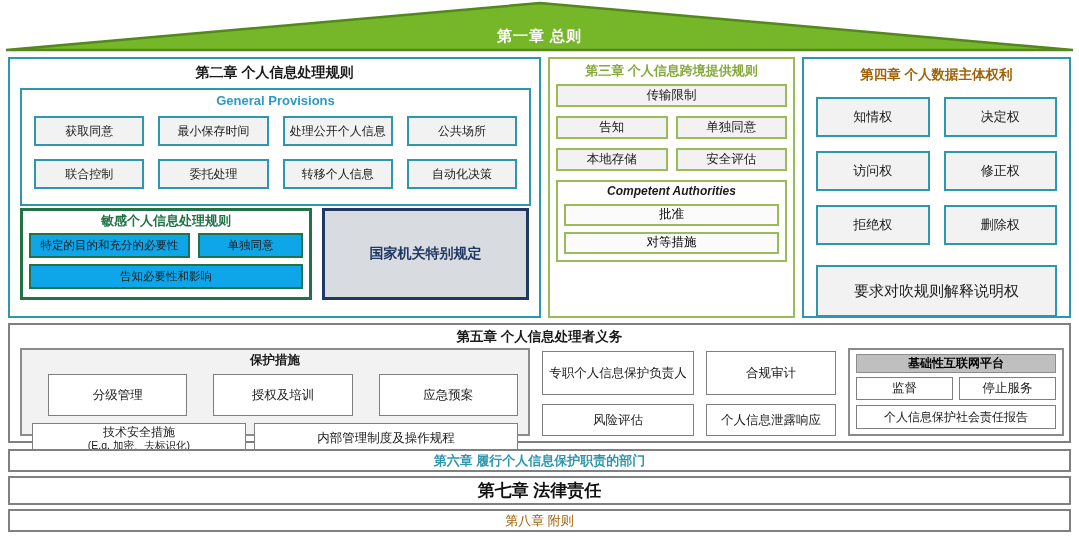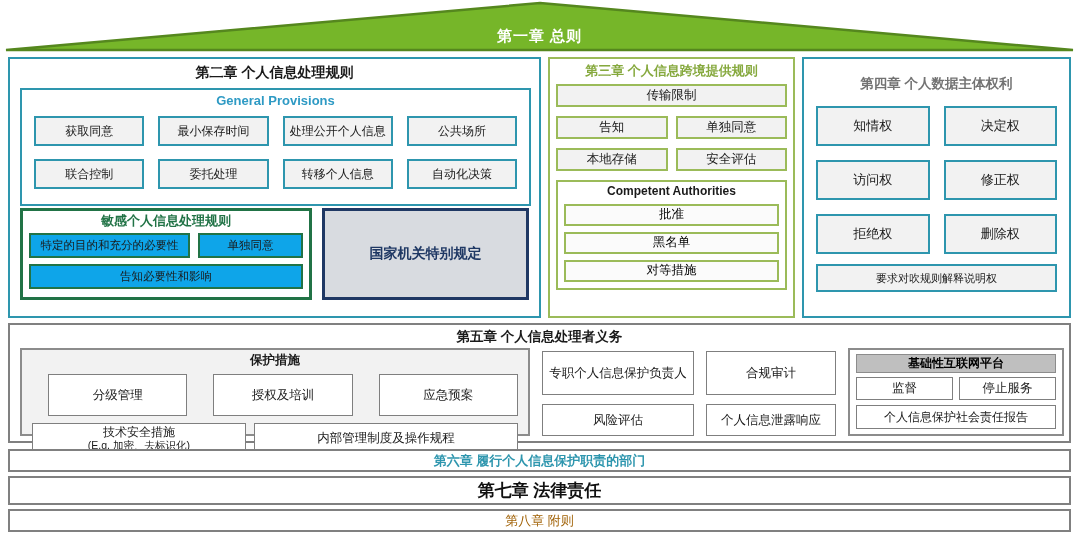--- a/index.html
+++ b/index.html
@@ -31,30 +31,30 @@
 
   
   .ch3{left:548px;top:57px;width:247px;height:261px;border:2px solid #9BBB59;}
   .ch3-title{margin:4px 16px 0;text-align:center;font-weight:bold;font-size:13px;line-height:1.3;color:#86A93E;}
   .ch3-pad{padding:0 6px;}
   .g-cell{background:#F2F2F2;border:2px solid #9BBB59;font-size:12.5px;color:#1a1a1a;height:23px;}
   .ch3-wide{margin-top:4px;}
   .ch3-row{display:flex;gap:8px;margin-top:9px;}
   .ch3-row .g-cell{flex:1;}
   .ca{margin-top:9px;border:2px solid #9BBB59;padding:0 6px 6px;box-sizing:border-box;}
-  .ca-title{margin:2px 0 5px;text-align:center;font-weight:bold;font-size:12px;color:#1a1a1a;}
+  .ca-title{margin:2px 0 5px;text-align:center;font-weight:bold;font-size:12px;color:#1a1a1a;font-style:italic;}
   .ca-cell{background:#FBFBFB;border:2px solid #9BBB59;height:22px;font-size:12.5px;margin-top:6px;}
   .ca-cell:first-of-type{margin-top:0;}
 
   
   .ch4{left:802px;top:57px;width:269px;height:261px;border:2px solid #2E96AE;}
-  .ch4-title{margin-top:16px;text-align:center;font-weight:bold;font-size:13.5px;color:#737373;}
+  .ch4-title{margin-top:7px;text-align:center;font-weight:bold;font-size:13.5px;color:#a16207;}
   .rights-grid{display:grid;grid-template-columns:1fr 1fr;column-gap:14px;row-gap:14px;margin:13px 12px 0;}
   .r-cell{height:40px;background:#F2F2F2;border:2px solid #2E96AE;font-size:13px;color:#1a1a1a;}
-  .r-wide{margin:10px 12px 0;height:28px;font-size:11px;}
+  .r-wide{margin:20px 12px 0;height:52px;font-size:15px;}
 
   
   .ch5{left:8px;top:323px;width:1063px;height:120px;border:2px solid #808080;}
   .ch5-title{position:absolute;top:3px;left:0;right:0;text-align:center;font-weight:bold;font-size:13.5px;color:#1a1a1a;}
   .prot{position:absolute;left:10px;top:23px;width:510px;height:88px;border:2px solid #8C8C8C;background:#F2F2F2;box-sizing:border-box;}
   .prot-title{margin-top:2px;text-align:center;font-weight:bold;font-size:12.5px;color:#1a1a1a;}
   .prot-row1{display:flex;gap:10px;margin:5px 10px 0;}
   .w-cell{background:#fff;border:1.5px solid #7F7F7F;font-size:12.5px;color:#1a1a1a;}
   .prot-row1 .w-cell{flex:1;height:42px;margin-left:16px;}
   .prot-row2{display:flex;gap:8px;margin:7px 10px 0;}
@@ -125,21 +125,20 @@
         <div class="cell g-cell">告知</div>
         <div class="cell g-cell">单独同意</div>
       </div>
       <div class="ch3-row">
         <div class="cell g-cell">本地存储</div>
         <div class="cell g-cell">安全评估</div>
       </div>
       <div class="ca">
         <div class="ca-title">Competent Authorities</div>
         <div class="cell ca-cell">批准</div>
-        <div class="cell ca-cell">黑名单</div>
         <div class="cell ca-cell">对等措施</div>
       </div>
     </div>
   </div>
 
   <div class="box ch4">
     <div class="ch4-title">第四章 个人数据主体权利</div>
     <div class="rights-grid">
       <div class="cell r-cell">知情权</div>
       <div class="cell r-cell">决定权</div>

